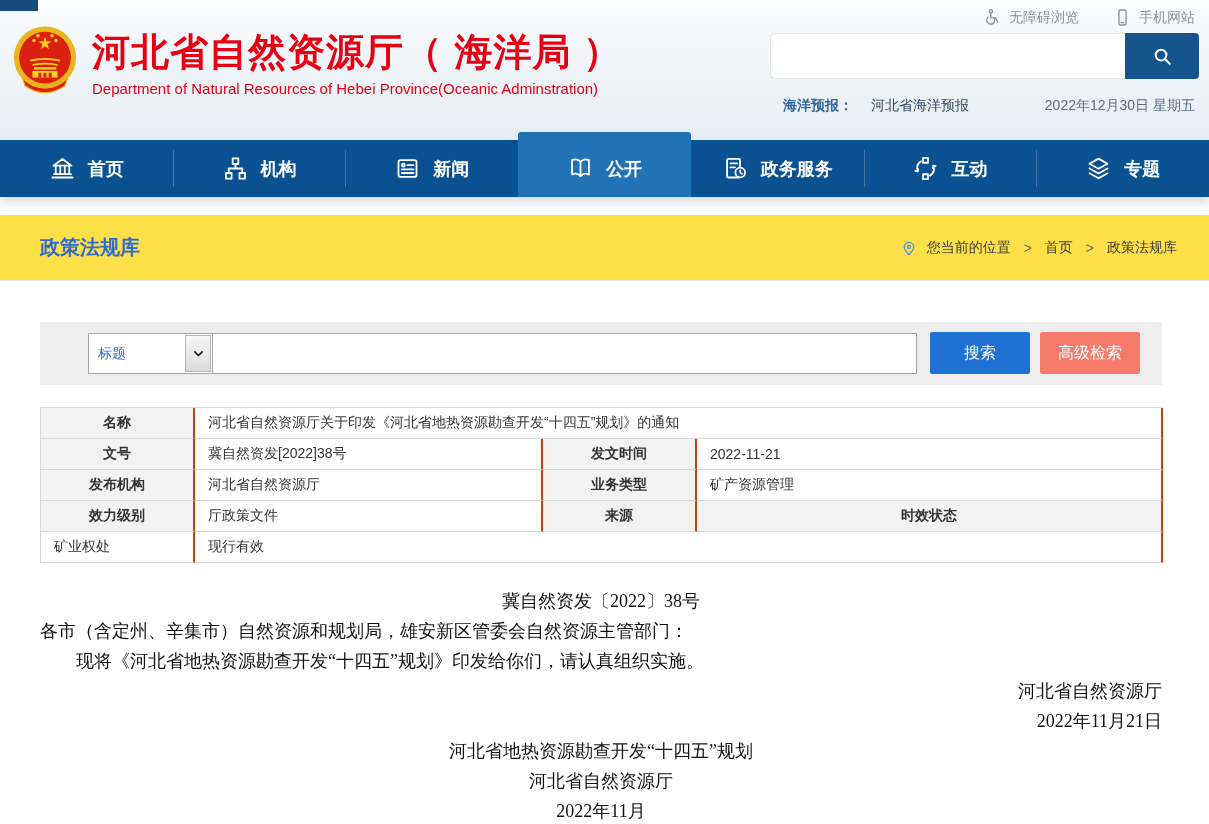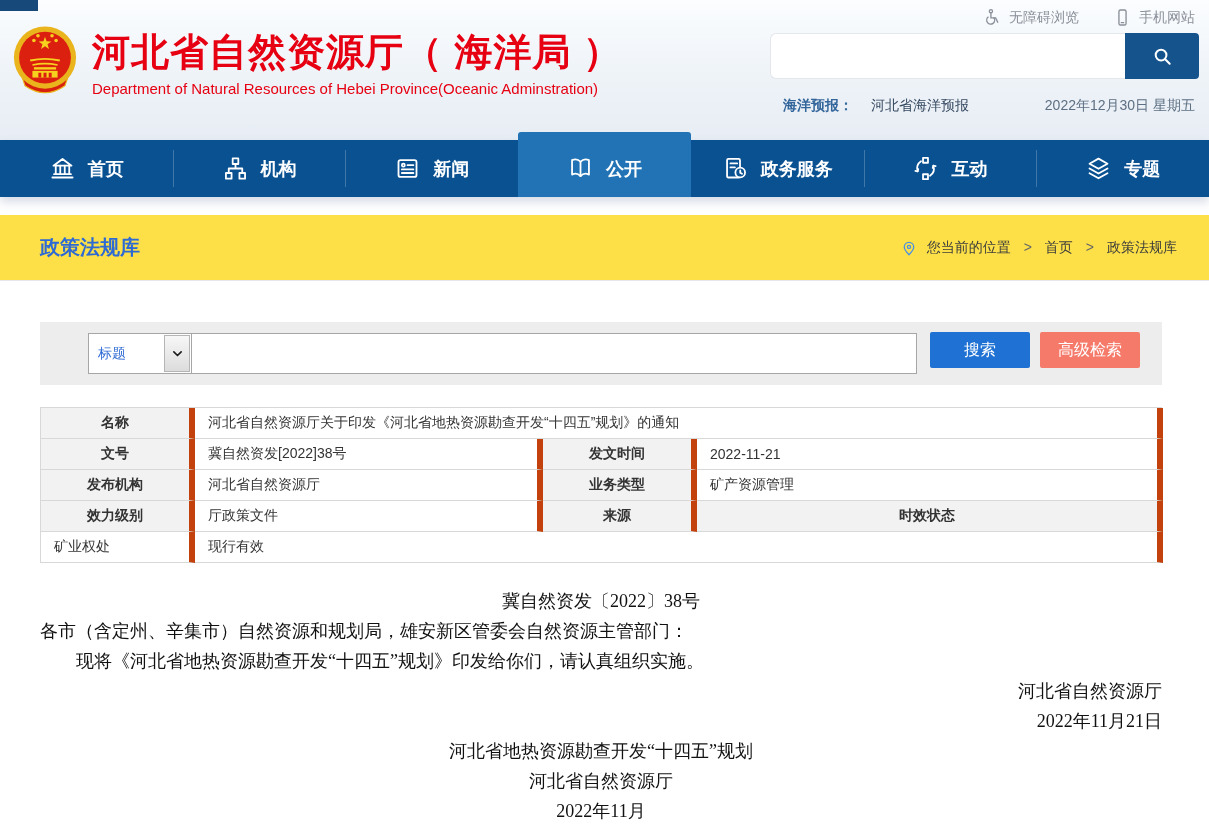--- a/index.html
+++ b/index.html
@@ -57,54 +57,54 @@
   }
   .nav-item.active::before, .nav-item.active + .nav-item::before { display:none; }
   .nav-item svg { width:27px; height:27px; flex:none; }
   
   .crumb-bar {
     position:absolute; top:215px; left:0; width:1209px; height:66px;
     background:#fde047; border-bottom:1px solid #e7e8eb;
     display:flex; align-items:center;
   }
   .page-title { font-size:20px; font-weight:bold; color:#2d6ad4; margin-left:40px; }
-  .crumb-right { margin-left:auto; margin-right:32px; display:flex; align-items:flex-start; gap:9px; font-size:14px; color:#3c3c3c; }
+  .crumb-right { margin-left:auto; margin-right:32px; display:flex; align-items:center; gap:9px; font-size:14px; color:#3c3c3c; }
   .crumb-right svg { width:18px; height:18px; }
   .crumb-sep { color:#666; margin:0 4px; }
   .crumb-link { cursor:pointer; }
   
   .search-strip {
     position:absolute; top:322px; left:40px; width:1122px; height:63px; background:#ededee;
   }
   .search-combo {
     position:absolute; left:48px; top:11px; width:829px; height:41px;
     background:#fff; border:1px solid #a6a6a6; display:flex; align-items:stretch;
   }
   .field-select {
-    width:103px; display:flex; align-items:center; justify-content:space-between;
+    width:124px; display:flex; align-items:center; justify-content:space-between;
     border-right:1px solid #a6a6a6; cursor:pointer;
   }
   .field-select-label { color:#2d6ad4; font-size:14px; padding-left:9px; }
   .field-select-arrow {
     width:26px; align-self:stretch; margin:1px; background:linear-gradient(#f7f7f7,#dcdcdc);
     border:1px solid #b5b5b5; display:flex; align-items:center; justify-content:center;
   }
   .field-select-arrow svg { width:13px; height:13px; }
   .search-combo input { flex:1; border:none; outline:none; font-size:15px; padding:0 10px; }
-  .btn { position:absolute; top:10px; height:36px; border:none; color:#fff; font-size:16px; cursor:pointer;
+  .btn { position:absolute; top:10px; height:42px; border:none; color:#fff; font-size:16px; cursor:pointer;
          font-family:"Liberation Sans","DejaVu Sans",sans-serif; border-radius:2px; }
   .btn-search { left:890px; width:100px; background:#1f72d4; }
   .btn-advanced { left:1000px; width:100px; background:#f57a6a; }
   
   .doc-table {
     position:absolute; top:407px; left:40px; width:1122px;
     display:grid; grid-template-columns:154px 348px 154px 466px; grid-auto-rows:31px;
     border-top:1px solid #d8d8d8; border-left:1px solid #d8d8d8; font-size:14px;
   }
-  .cell { border-right:6px solid #c2410c; border-bottom:1px solid #d8d8d8; display:flex; align-items:center; }
+  .cell { border-right:2px solid #c2410c; border-bottom:1px solid #d8d8d8; display:flex; align-items:center; }
   .cell.lbl { background:#f2f2f2; justify-content:center; font-weight:bold; color:#333; }
   .cell.val { padding:0 13px; color:#333; overflow:hidden; white-space:nowrap; }
   .span3 { grid-column:2 / 5; }
   
   .doc-body {
     position:absolute; top:580px; left:40px; width:1122px;
     font-family:"Liberation Serif","DejaVu Serif",serif; font-size:18px; color:#111;
   }
   .doc-body p { line-height:30px; }
   .doc-body p:first-child { margin-top:6px; }

